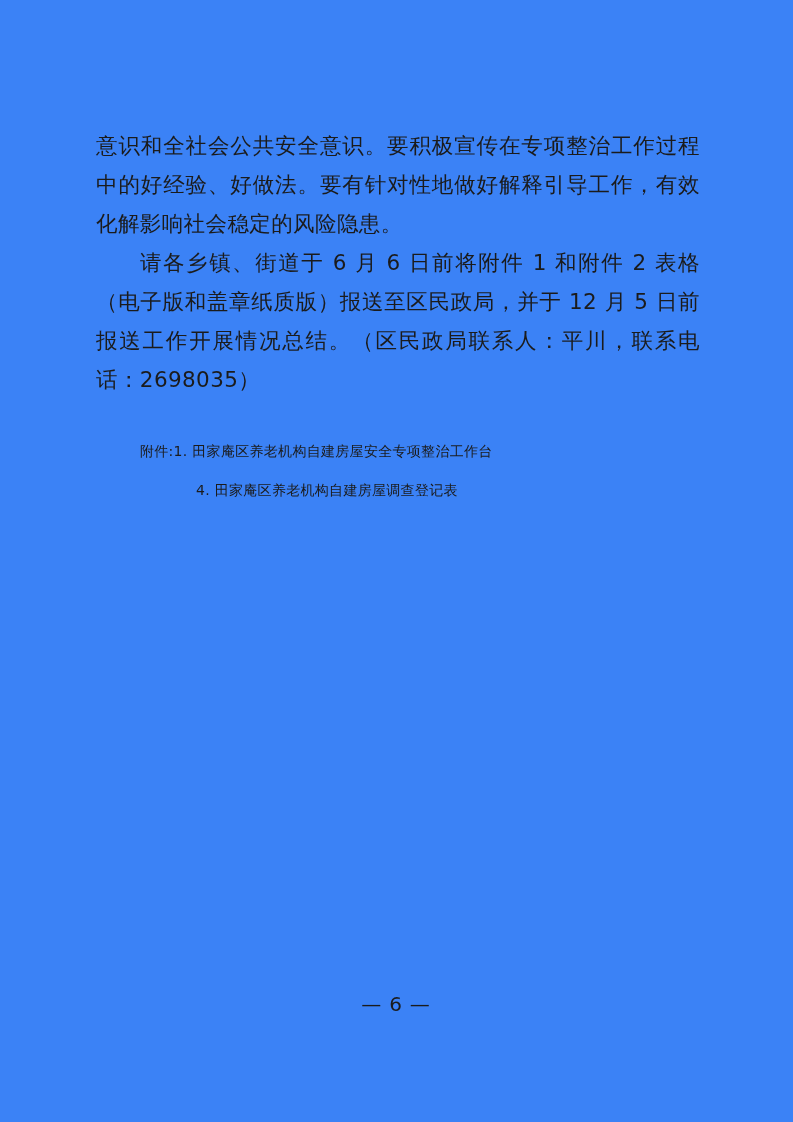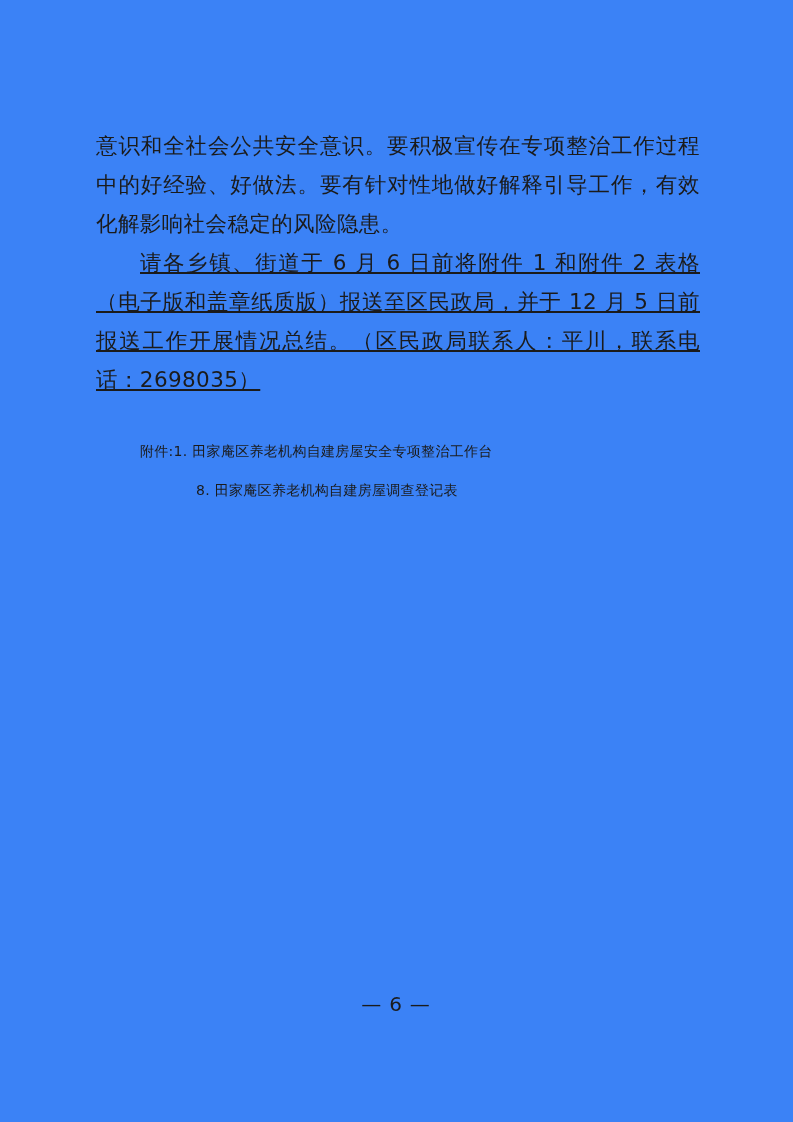--- a/index.html
+++ b/index.html
@@ -33,21 +33,20 @@
     font-size: 21.5px;
     line-height: 39px;
     letter-spacing: 0.4px;
     text-align: justify;
     text-justify: inter-ideograph;
     margin: 0;
     color: #1b1b1b;
   }
   .para + .para {
     margin-top: 0px;
-    text-decoration: underline;
   }
   .indent2 {
     text-indent: 44px;
   }
   .attach-block {
     margin-top: 33px;
     font-size: 14px;
     line-height: 39px;
     letter-spacing: 0.3px;
     color: #1b1b1b;
@@ -78,21 +77,21 @@
 <div class="page">
 
   <div class="doc-body">
 
     <p class="para">意识和全社会公共安全意识。要积极宣传在专项整治工作过程中的好经验、好做法。要有针对性地做好解释引导工作，有效化解影响社会稳定的风险隐患。</p>
 
     <p class="para indent2">请各乡镇、街道于 6 月 6 日前将附件 1 和附件 2 表格（电子版和盖章纸质版）报送至区民政局，并于 12 月 5 日前报送工作开展情况总结。（区民政局联系人：平川，联系电话：2698035）</p>
 
     <div class="attach-block">
       <div class="attach-line-1">附件:1. 田家庵区养老机构自建房屋安全专项整治工作台</div>
-      <div class="attach-line-2">8. 田家庵区养老机构自建房屋调查登记表</div>
+      <div class="attach-line-2">4. 田家庵区养老机构自建房屋调查登记表</div>
     </div>
 
   </div>
 
   <div class="page-number">
     <span class="dash">—</span><span>6</span><span class="dash">—</span>
   </div>
 
 </div>
 

